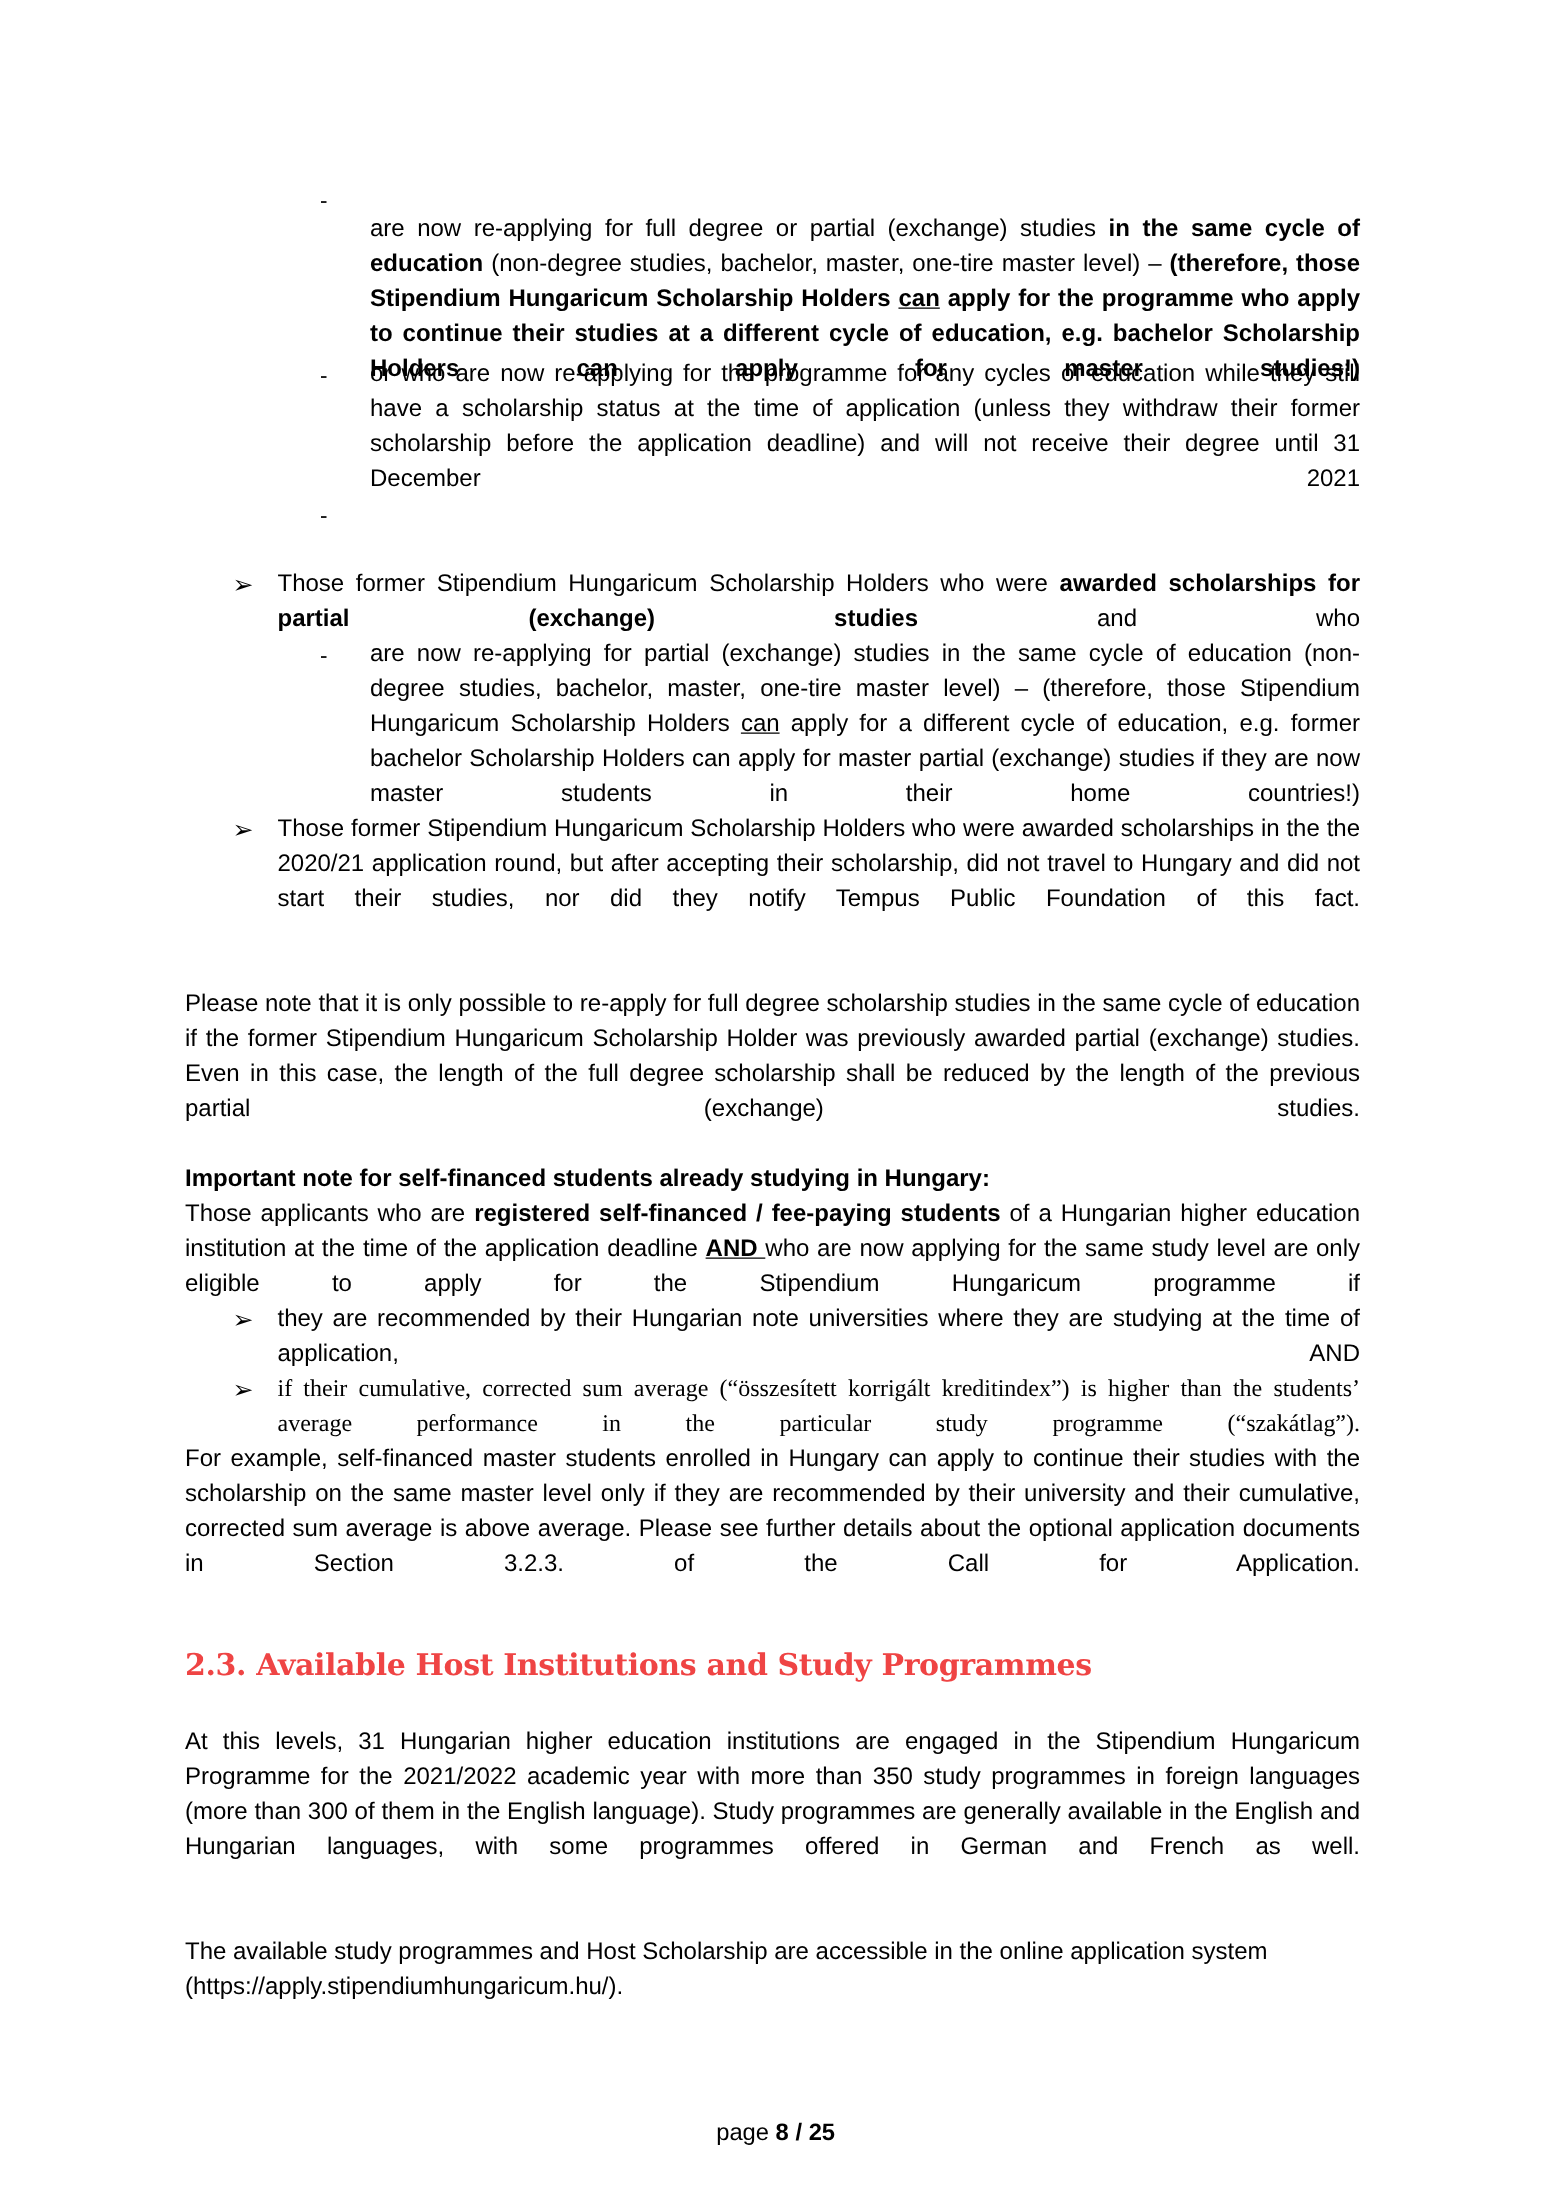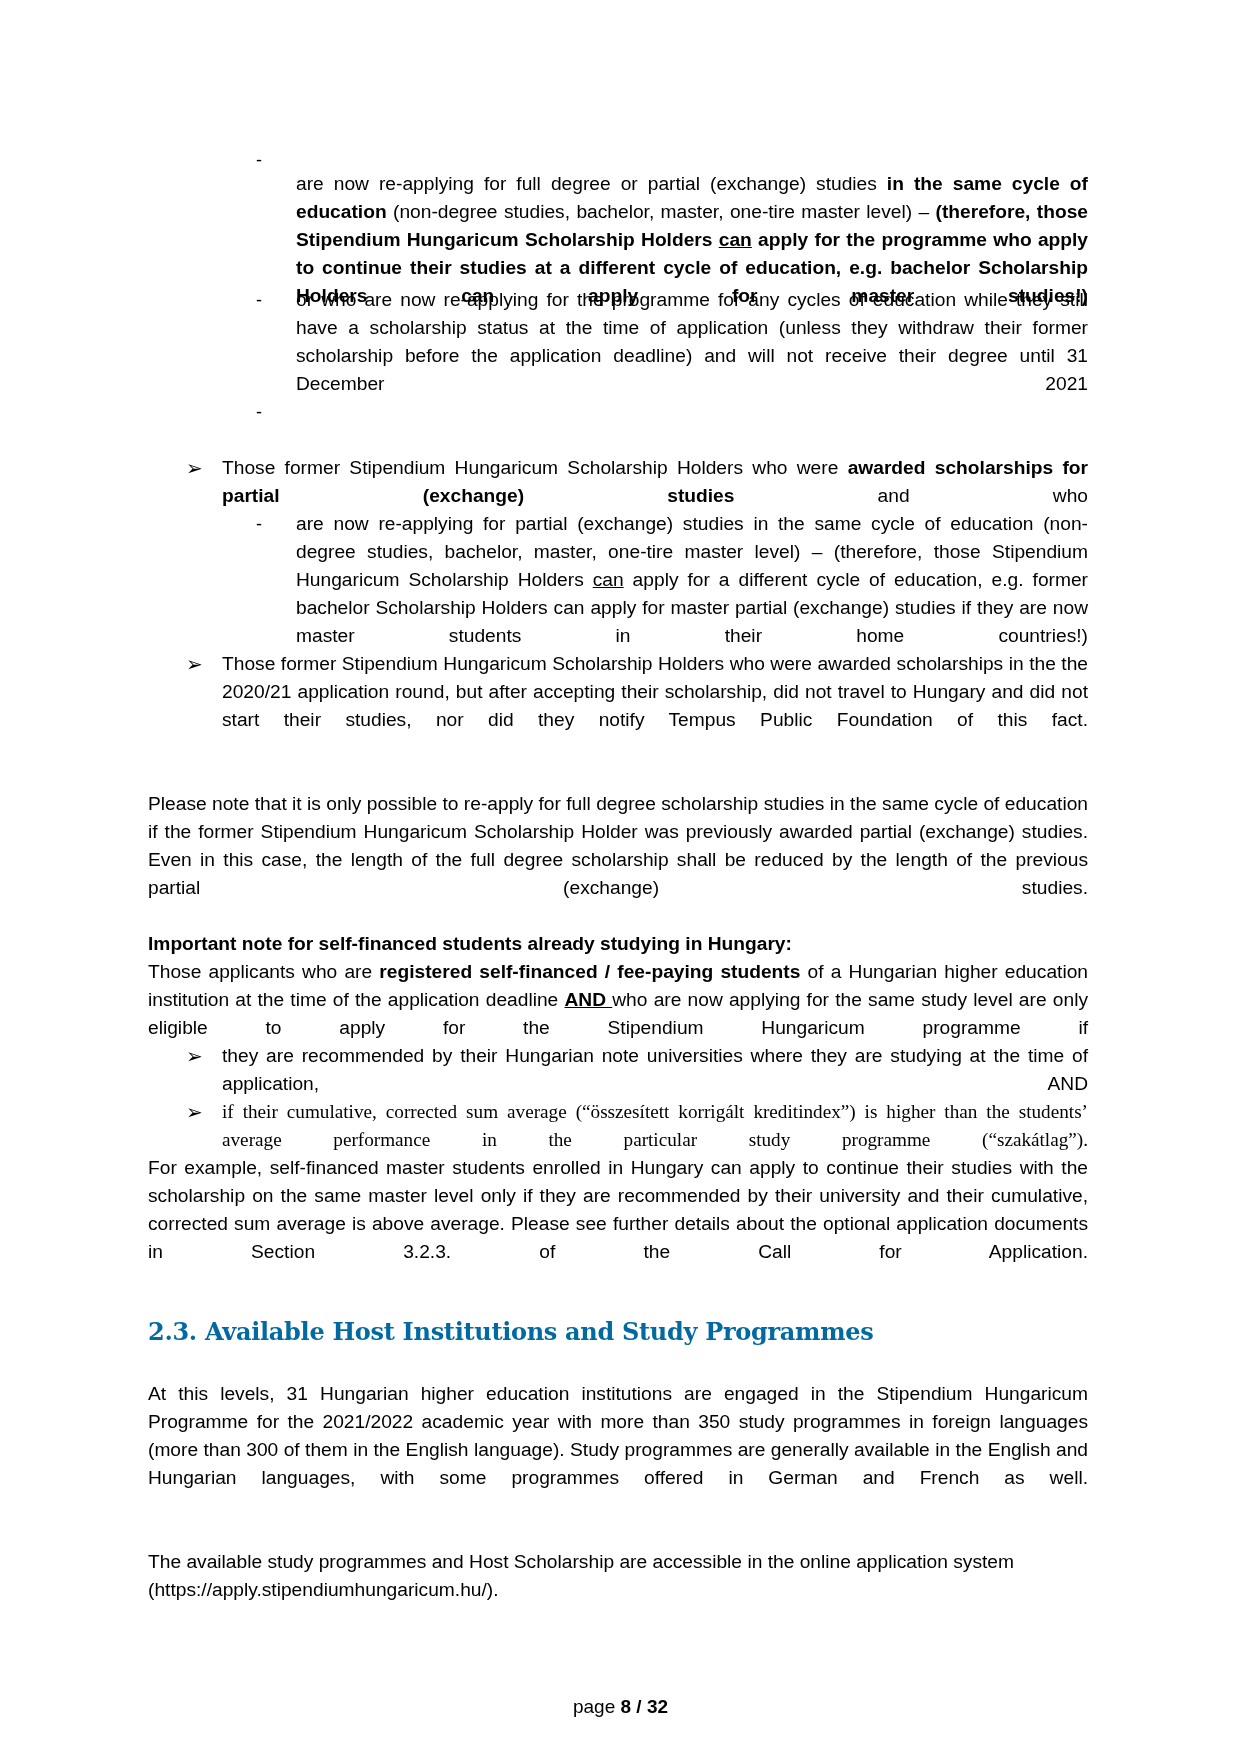--- a/index.html
+++ b/index.html
@@ -9,21 +9,21 @@
   .txt { font-size: 19.2px; line-height: 28px; text-align: justify; }
   .txt:after { content: ""; display: inline-block; width: 100%; height: 0; }
   .nojust { text-align: left; }
   .nojust:after { display: none; }
   .blk { position: absolute; }
   .marker { position: absolute; font-size: 19px; line-height: 28px; }
   b { font-weight: bold; }
   u { text-decoration: underline; }
   h2 { position: absolute; margin: 0; left: 148px; top: 1316px;
        font-family: "DejaVu Serif", serif; font-weight: bold; font-size: 24px;
-       line-height: 32px; color: #0369a1; letter-spacing: -0.3px; }
+       line-height: 32px; color: #ef4444; letter-spacing: -0.3px; }
   .footer { position: absolute; top: 1695px; left: 0; width: 1241px; text-align: center;
             font-size: 19px; line-height: 24px; }
   .dash-marker { font-size: 18px; }
   .arrow { font-size: 20px; }
 </style>
 </head>
 <body>
 
 <div class="page">
 
@@ -71,16 +71,16 @@
   <h2>2.3. Available Host Institutions and Study Programmes</h2>
 
   <div class="blk txt" style="left:148px; top:1380px; width:940px;">At this levels, 31 Hungarian higher education institutions are engaged in the Stipendium Hungaricum Programme for the 2021/2022 academic year with more than 350 study programmes in foreign languages (more than 300 of them in the English language). Study programmes are generally available in the English and Hungarian languages, with some programmes offered in German and French as well.</div>
 
   <div class="blk txt nojust" style="left:148px; top:1548px; width:960px;">
     <span>The available study programmes and Host Scholarship are accessible in the online application system</span><br>
     <span>(https://apply.stipendiumhungaricum.hu/).</span>
   </div>
 
   <div class="footer">
-    <span>page </span><b>8</b><b> / </b><b>32</b>
+    <span>page </span><b>8</b><b> / </b><b>25</b>
   </div>
 
 </div>
 
 </body></html>

